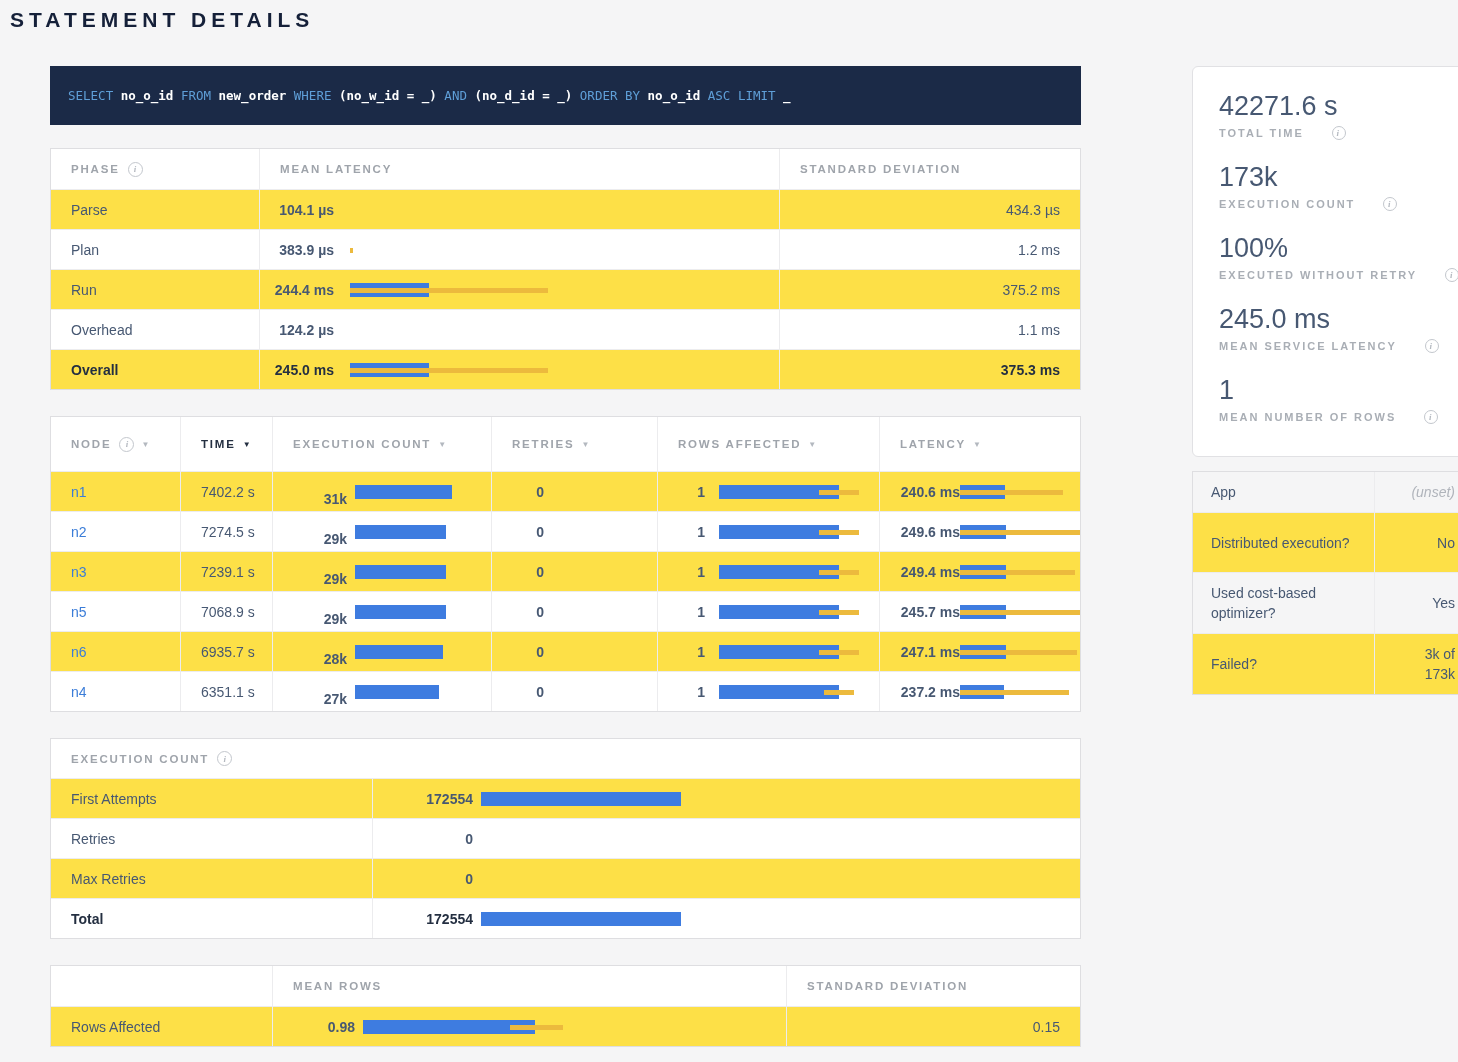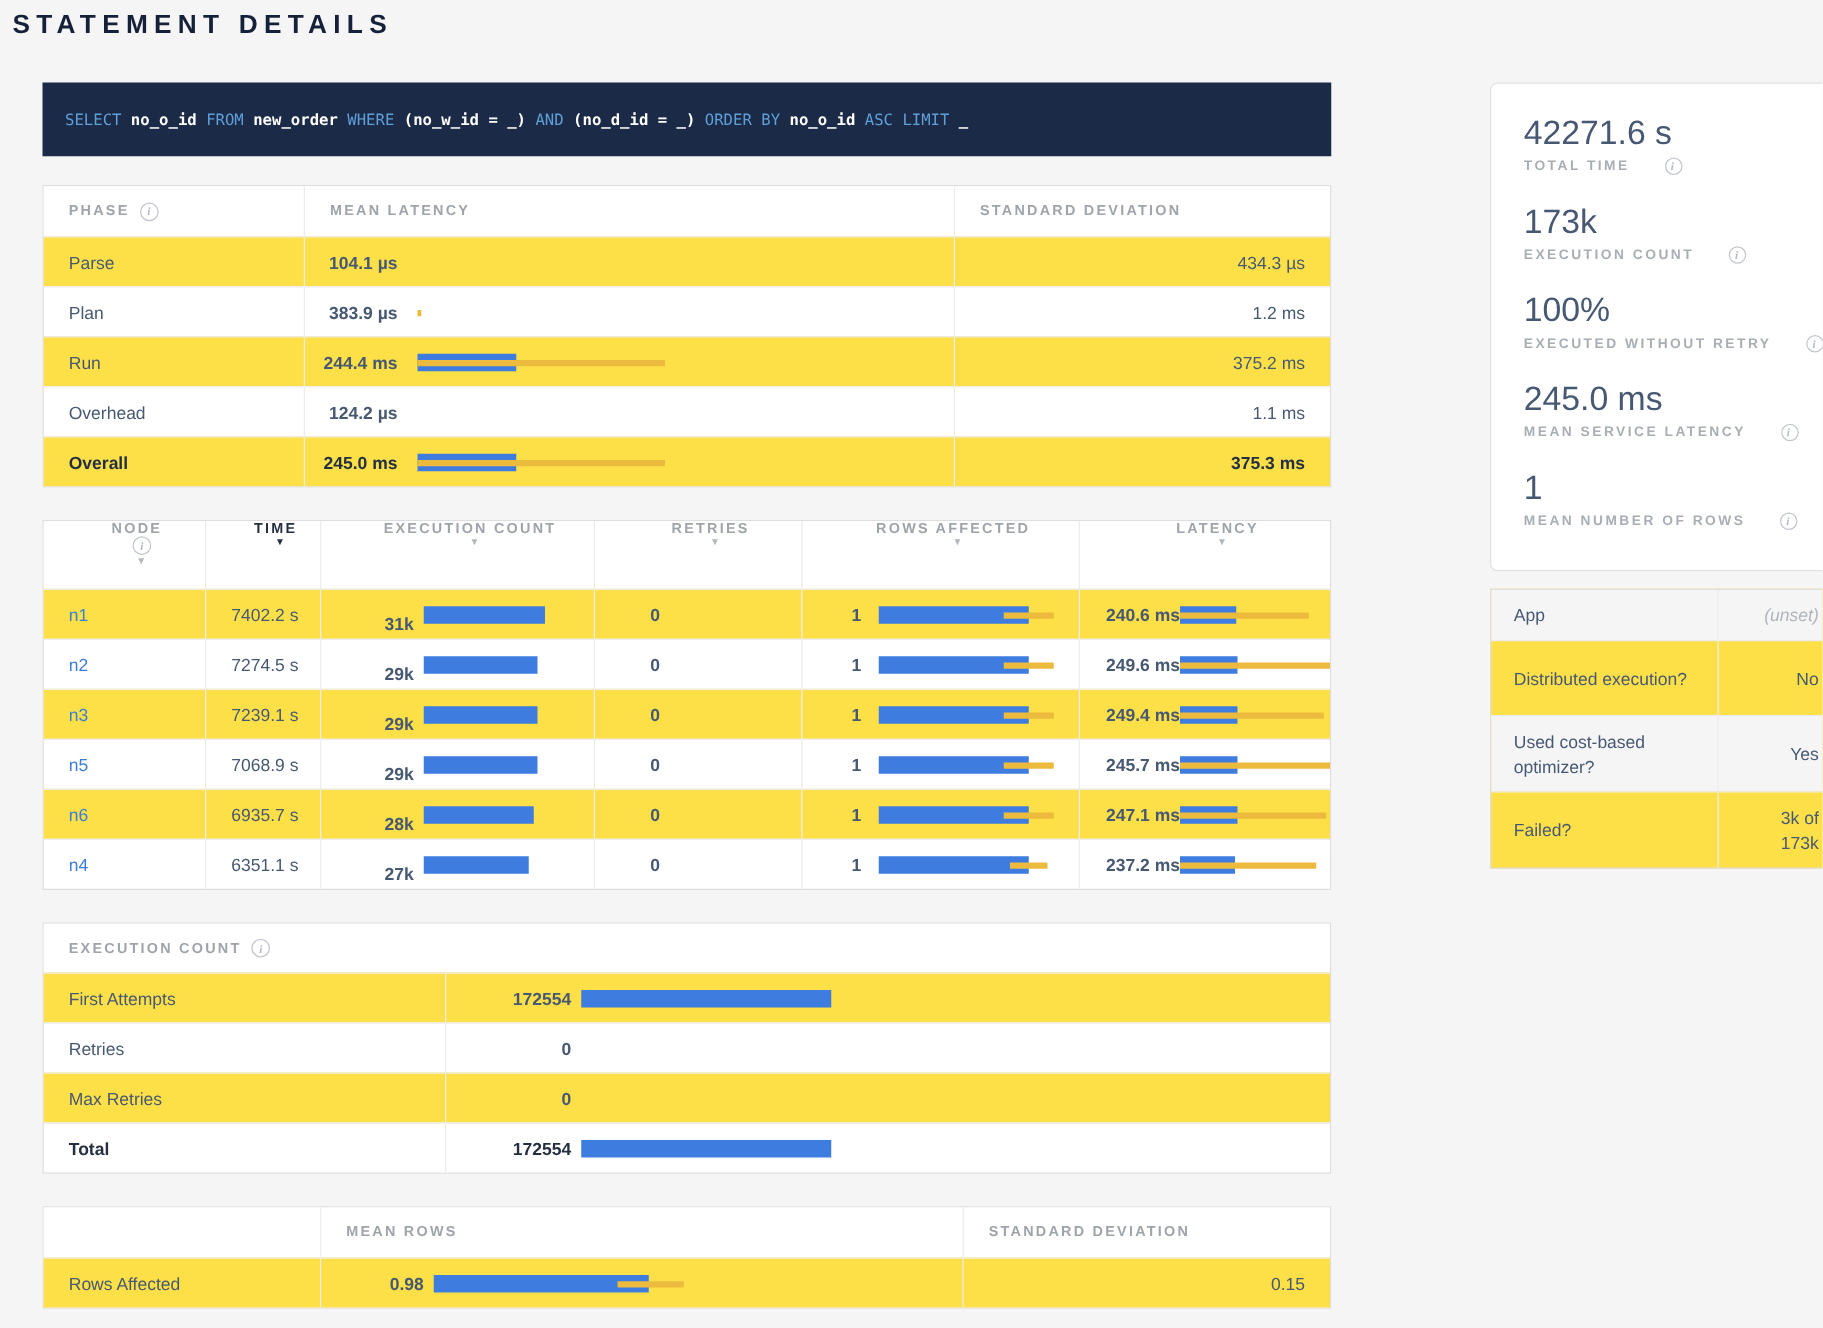--- a/index.html
+++ b/index.html
@@ -10,21 +10,21 @@
     color:#475872;
     font-size:14px;
     overflow:hidden;
   }
   .page { position:relative; width:1458px; height:1062px; }
   .page-title {
     position:absolute; left:10px; top:8px;
     font-size:21px; font-weight:700; letter-spacing:5px;
     color:#152039;
   }
-  .main-col { position:absolute; left:34px; top:66px; width:1031px; }
+  .main-col { position:absolute; left:50px; top:66px; width:1031px; }
   .side-col { position:absolute; left:1192px; top:66px; width:280px; }
 
   
   .sql-box {
     background:#1b2a47; height:59px; width:100%;
     display:flex; align-items:center; padding:0 18px;
     margin-bottom:23px;
   }
   .sql-box code { font-family:"DejaVu Sans Mono", monospace; font-size:12.5px; color:#e8edf5; }
   .sql-box .kw { color:#5f9fd8; font-weight:400; }
@@ -62,21 +62,21 @@
   .bar-yellow { position:absolute; left:0; top:6px; height:5px; width:0; background:#ecba3d; z-index:2; }
 
   
   .phase-grid { grid-template-columns:209px 520px 1fr; }
   .phase-grid .head-cell { padding-left:20px; }
   .phase-grid .bar-cell .val { width:62px; margin-right:16px; }
 
   
   .node-grid { grid-template-columns:130px 92px 219px 166px 222px 1fr; }
   .node-grid.head-row { height:54px; }
-  .node-grid .head-cell { padding-left:20px;flex-direction:column; }
+  .node-grid .head-cell { padding-left:20px; }
   .node-link { color:#3b7dd8; text-decoration:none; cursor:pointer; }
   .exec-cell .val { width:62px; margin-right:8px;margin-top:14px; }
   .retries-cell .val { width:40px; }
   .rows-cell .val { width:35px; margin-right:14px; }
   .lat-cell { padding-left:14px; }
   .lat-cell .val { width:66px; }
 
   
   .exec-grid { grid-template-columns:322px 1fr; }
   .exec-grid.head-row { grid-template-columns:1fr; }

